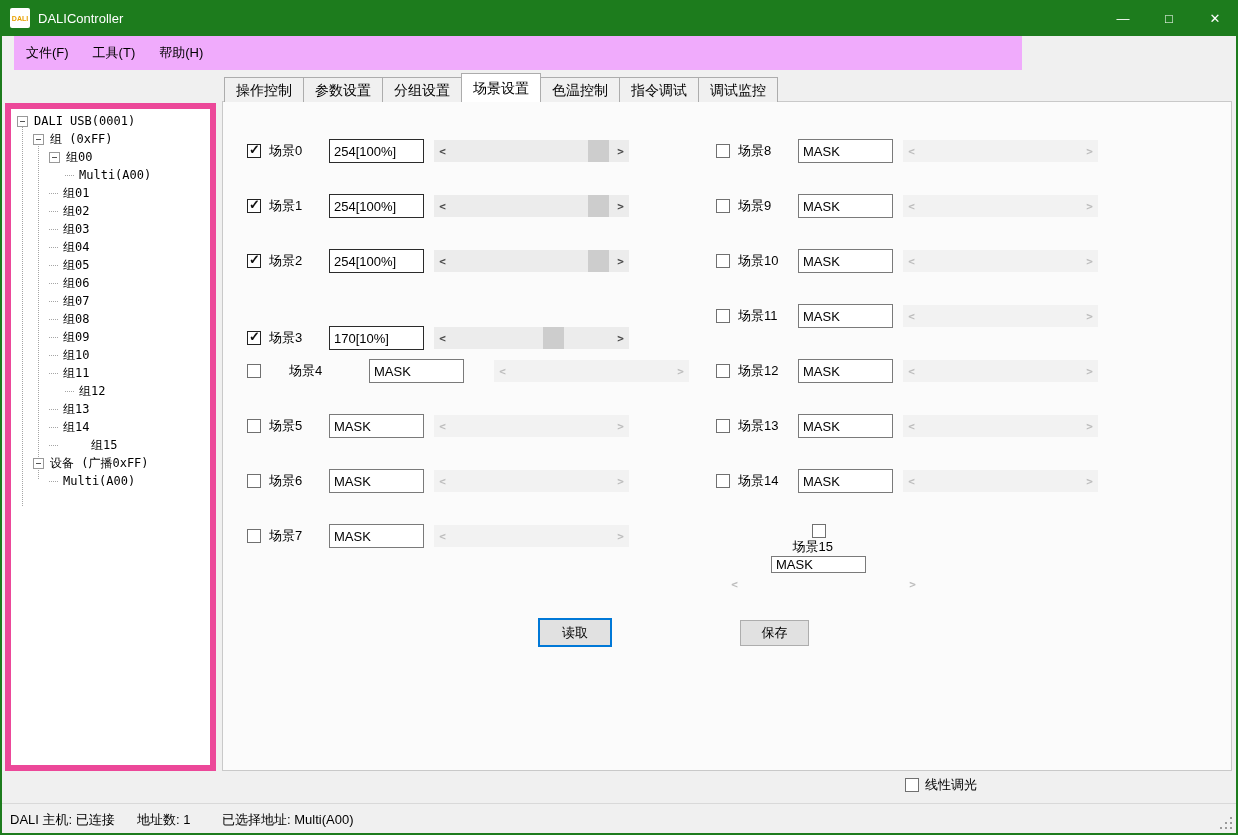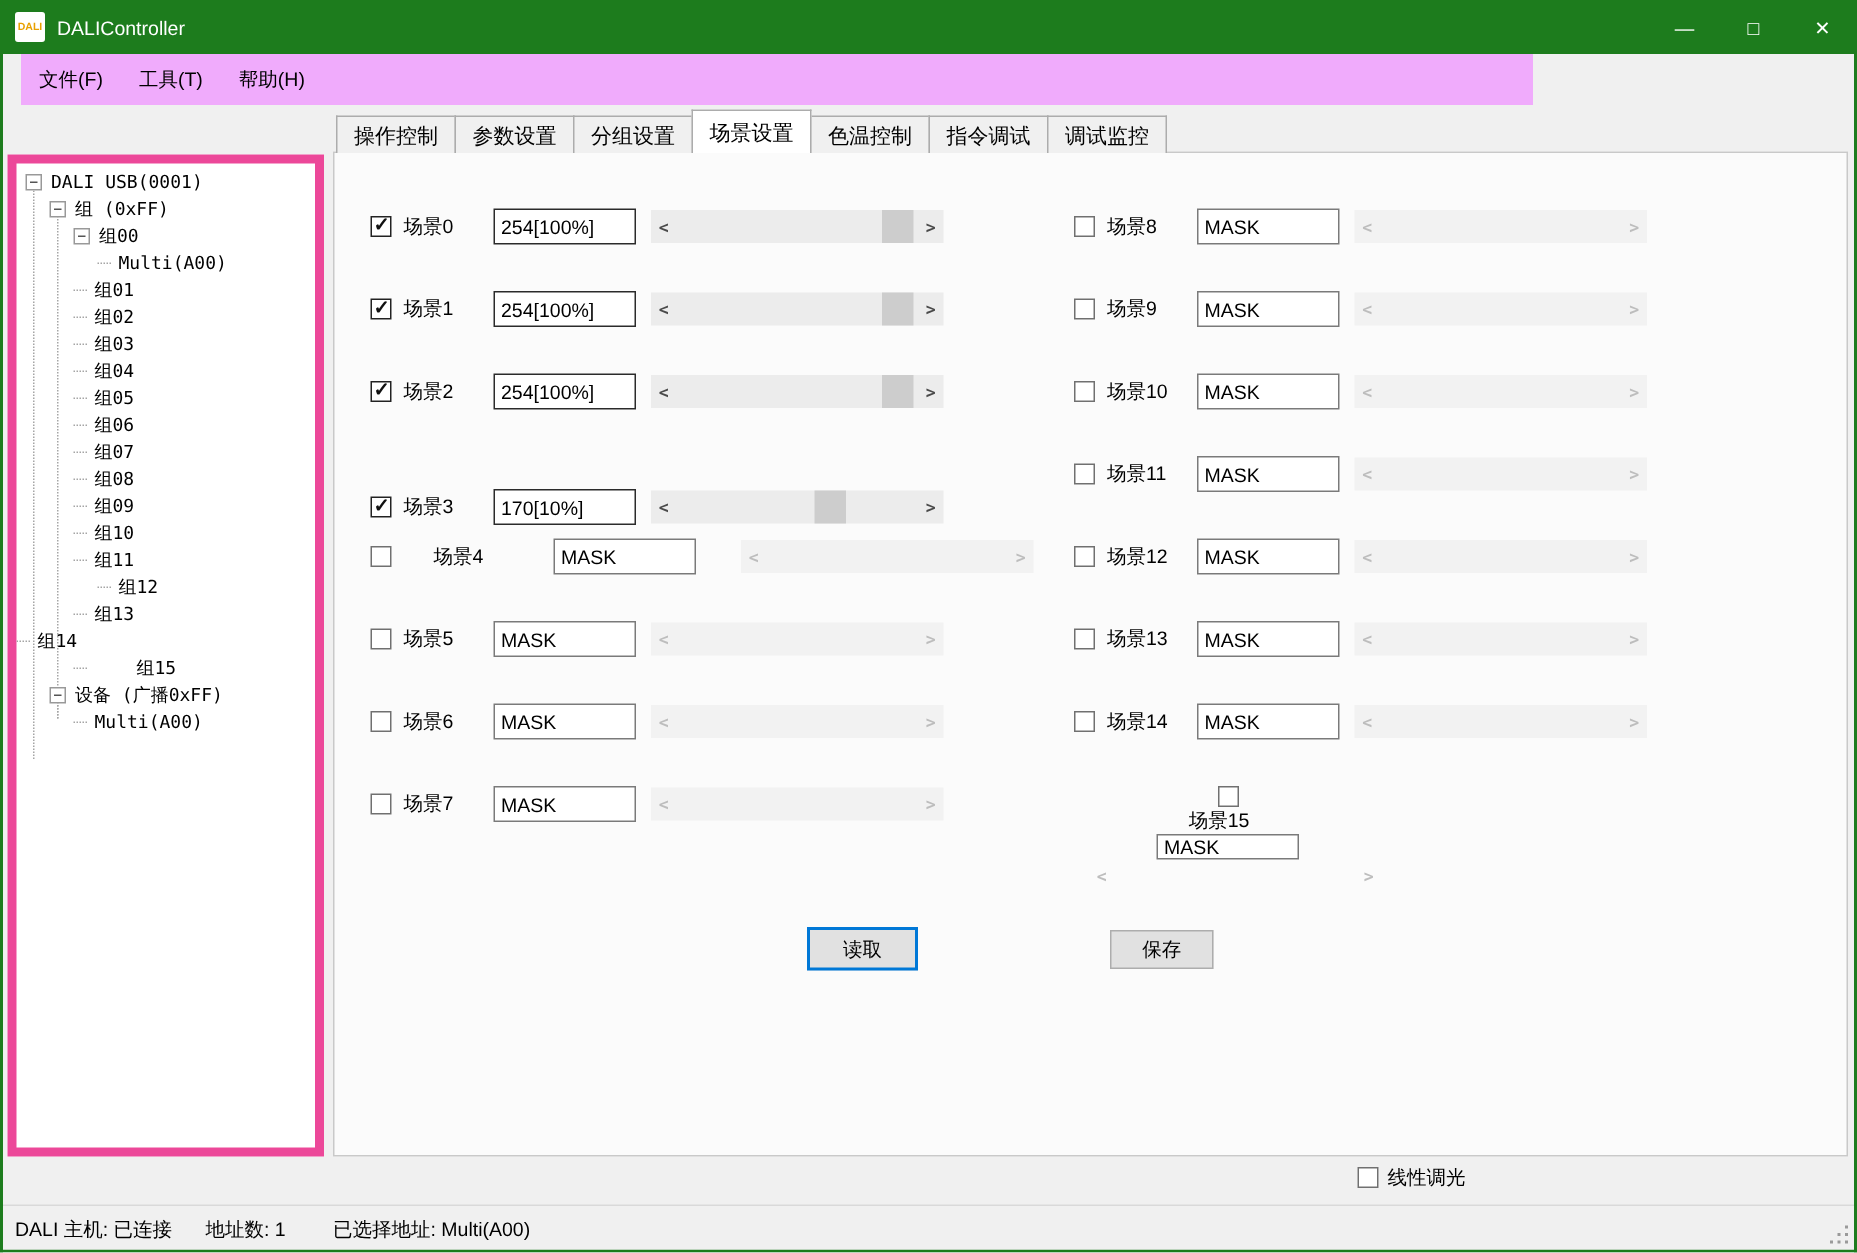--- a/index.html
+++ b/index.html
@@ -152,21 +152,21 @@
       <span class="tree-label">组11</span>
     </div>
     <div class="tree-row" style="padding-left: 54px; top: 3px;">
       <span class="tree-stub"></span>
       <span class="tree-label">组12</span>
     </div>
     <div class="tree-row" style="padding-left: 38px; top: 3px;">
       <span class="tree-stub"></span>
       <span class="tree-label">组13</span>
     </div>
-    <div class="tree-row" style="top: 3px;">
+    <div class="tree-row" style="padding-left: 38px; top: 3px;">
       <span class="tree-stub"></span>
       <span class="tree-label">组14</span>
     </div>
     <div class="tree-row" style="padding-left: 38px; top: 3px; gap: 28px;">
       <span class="tree-stub"></span>
       <span class="tree-label">组15</span>
     </div>
     <div class="tree-row" style="padding-left: 22px; top: 3px;">
       <span class="tree-box"></span>
       <span class="tree-label">设备 (广播0xFF)</span>

